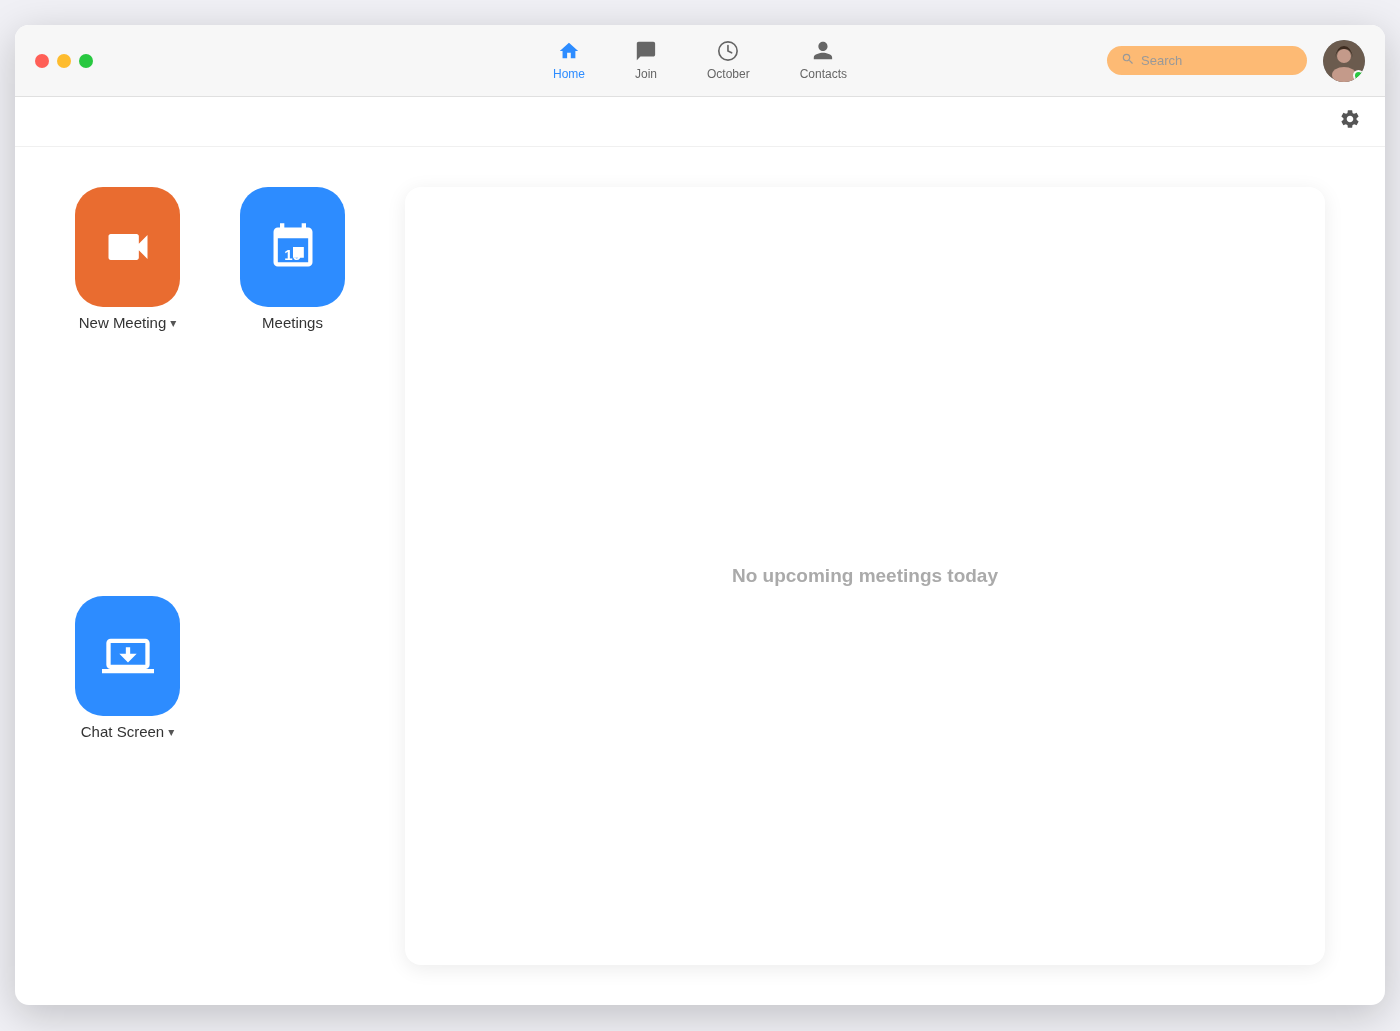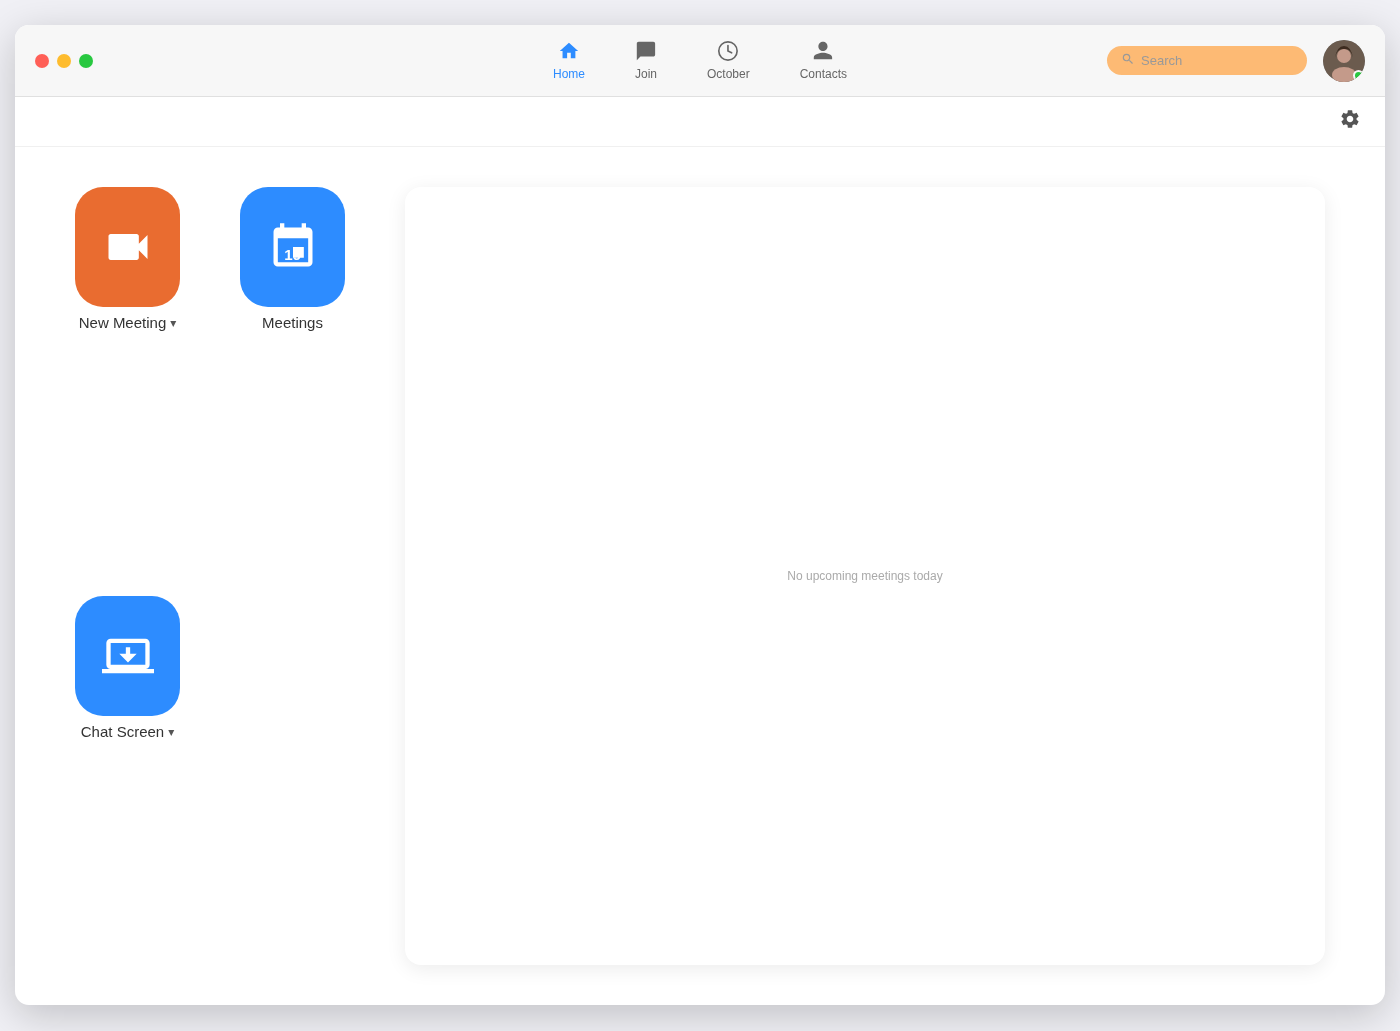--- a/index.html
+++ b/index.html
@@ -255,23 +255,23 @@
     }
 
     .meetings-area {
       flex: 1;
       display: flex;
       align-items: center;
       justify-content: center;
     }
 
     .no-meetings-text {
-      font-size: 12px;
+      font-size: 19px;
       color: #aaa;
-      font-weight: 400;
+      font-weight: 700;
     }
 
     
     .plant-decoration {
       position: absolute;
       right: 0;
       bottom: 0;
       width: 200px;
       height: 220px;
     }

